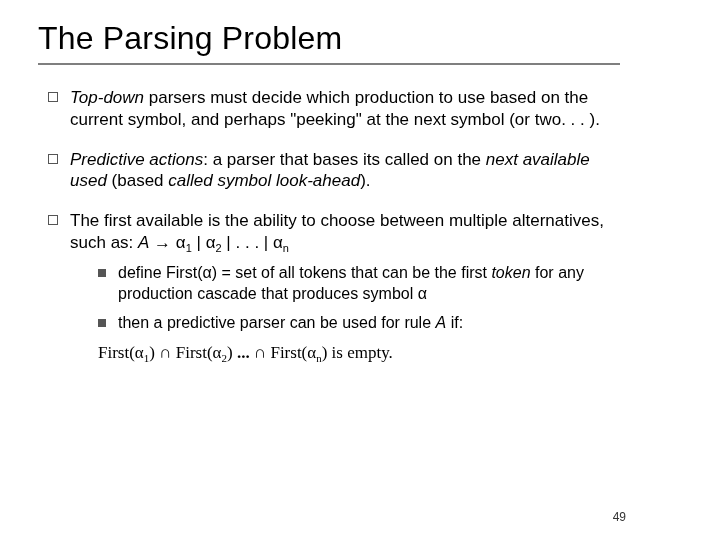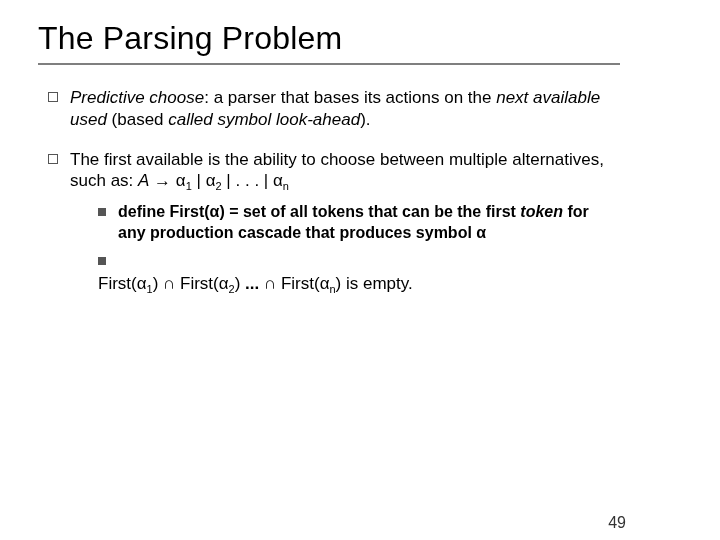--- a/index.html
+++ b/index.html
@@ -6,43 +6,49 @@
   html, body { width: 720px; height: 540px; background: #fff; font-family: Arial, Helvetica, sans-serif; color: #000; }
   .slide { width: 648px; height: 540px; position: relative; padding: 20px 28px 48px 48px; }
   .title-wrap { padding-bottom: 6px; margin-bottom: 22px; border-bottom: 2px solid #7f7f7f; margin-left: -10px; }
   .title { font-size: 32px; font-weight: 400; letter-spacing: 0.2px; }
   .bullets { list-style: none; }
   .bullets > li { display: flex; align-items: flex-start; font-size: 17px; line-height: 1.28; margin-bottom: 18px; }
   .sq { flex: 0 0 10px; width: 10px; height: 10px; border: 1px solid #555; background: #fff; margin-top: 5px; margin-right: 12px; }
   .txt {}
   .ital { font-style: italic; }
   .alt-line { margin-top: 4px; }
-  .sub { list-style: none; margin: 8px 0 0 28px; font-weight: bold; }
+  .sub { list-style: none; margin: 8px 0 0 28px; }
   .sub > li { display: flex; align-items: flex-start; font-size: 16px; line-height: 1.3; margin-bottom: 8px; }
   .ssq { flex: 0 0 8px; width: 8px; height: 8px; background: #555; margin-top: 6px; margin-right: 12px; }
-  .final { font-size: 17px; margin: 6px 0 0 28px; }
+  .final { font-size: 17px; margin: 6px 0 0 28px; font-family: Liberation Serif, serif; }
   .subscr { font-size: 11px; vertical-align: sub; }
-  .pagenum { position: absolute; right: 22px; bottom: 8px; font-size: 16px; color: #333; }
+  .pagenum { position: absolute; right: 22px; bottom: 16px; font-size: 12px; color: #333; }
 </style>
 </head>
 <body>
 
 <div class="slide">
 
   <div class="title-wrap">
     <div class="title">The Parsing Problem</div>
   </div>
 
   <ul class="bullets">
 
+    <li>
+      <span class="sq"></span>
+      <span class="txt">
+        <span class="ital">Top-down</span><span> parsers must decide which production to use based on the current symbol, and perhaps "peeking" at the next symbol (or two. . . ).</span>
+      </span>
+    </li>
 
     <li>
       <span class="sq"></span>
       <span class="txt">
-        <span class="ital">Predictive choose</span><span>:  a parser that bases its actions on the </span><span class="ital">next available used</span><span> (based </span><span class="ital">called symbol look-ahead</span><span>).</span>
+        <span class="ital">Predictive actions</span><span>:  a parser that bases its called on the </span><span class="ital">next available used</span><span> (based </span><span class="ital">called symbol look-ahead</span><span>).</span>
       </span>
     </li>
 
 
     <li>
       <span class="sq"></span>
       <span class="txt">
         <span>The first available is the ability to choose between multiple alternatives, such as:   </span>
         <span class="alt-line">
           <span class="ital">A</span><span> → </span><span>α</span><span class="subscr">1</span><span> | </span><span>α</span><span class="subscr">2</span><span> | . . . | </span><span>α</span><span class="subscr">n</span>
@@ -50,20 +56,23 @@
 
         <ul class="sub">
           <li>
             <span class="ssq"></span>
             <span>
               <span>define First(</span><span>α</span><span>) = set of all tokens that can be the first </span><span class="ital">token</span><span> for any production cascade that produces symbol </span><span>α</span>
             </span>
           </li>
           <li>
             <span class="ssq"></span>
+            <span>
+              <span> then a predictive parser can be used for rule </span><span class="ital">A</span><span> if:</span>
+            </span>
           </li>
         </ul>
 
         <div class="final">
           <span>First(</span><span>α</span><span class="subscr">1</span><span>) </span><span>∩</span><span> </span><span>First(</span><span>α</span><span class="subscr">2</span><span>) </span><b> ...  </b><span>∩</span><span> </span><span>First(</span><span>α</span><span class="subscr">n</span><span>) is empty.</span>
         </div>
       </span>
     </li>
 
   </ul>

